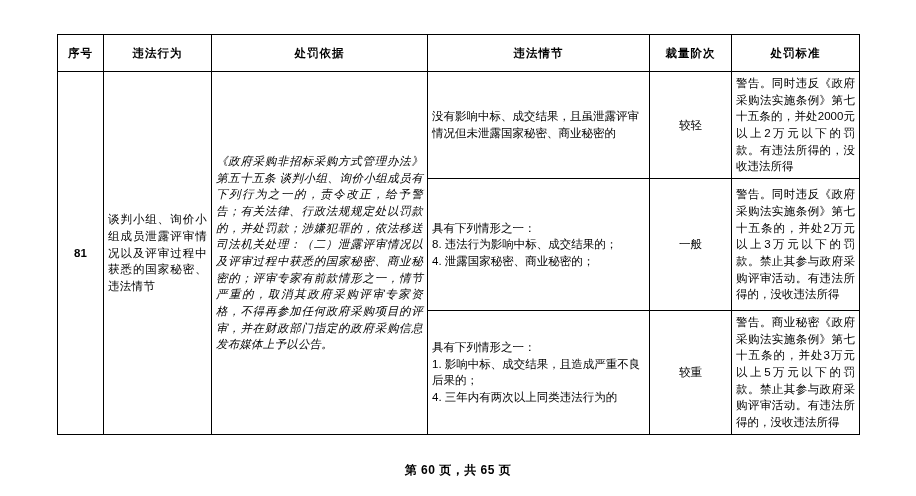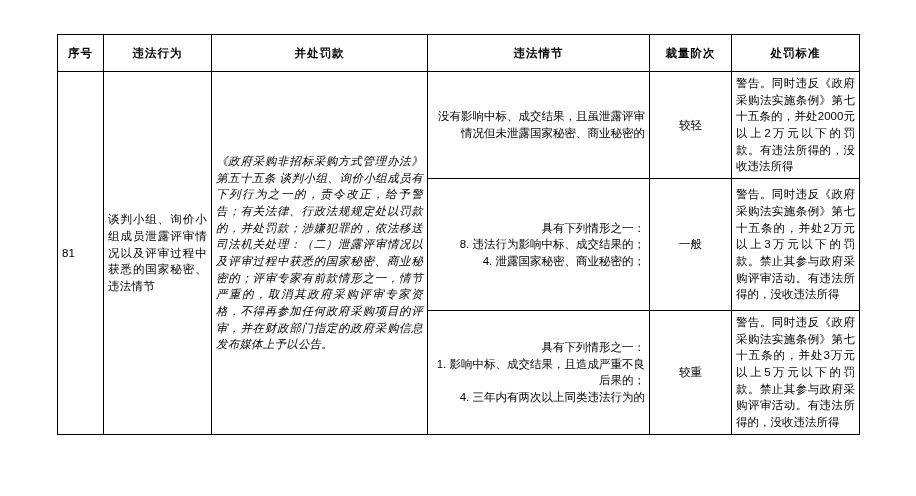--- a/index.html
+++ b/index.html
@@ -50,40 +50,41 @@
     letter-spacing: 1px;
   }
   .col-no      { width: 46px; }
   .col-act     { width: 108px; }
   .col-basis   { width: 216px; }
   .col-detail  { width: 222px; }
   .col-level   { width: 82px; }
   .col-std     { width: 128px; }
 
   td.c-no {
-    text-align: left;
+    text-align: center;
     font-size: 12px;
+    font-weight: bold;
   }
   td.c-act {
     text-align: justify;
     text-align-last: left;
     font-size: 11.5px;
     letter-spacing: 0.3px;
     padding: 4px 8px;
   }
   td.c-basis {
     text-align: justify;
     font-size: 11.5px;
     letter-spacing: 0.2px;
     padding: 5px 7px;
     line-height: 1.5;
     font-style: italic;
   }
   td.c-detail {
-    text-align: right;
+    text-align: left;
     font-size: 11.5px;
     padding: 6px 8px;
     line-height: 1.6;
   }
   td.c-level {
     text-align: center;
     font-size: 12px;
   }
   td.c-std {
     text-align: justify;
@@ -121,21 +122,21 @@
         <col class="col-act">
         <col class="col-basis">
         <col class="col-detail">
         <col class="col-level">
         <col class="col-std">
       </colgroup>
       <thead>
         <tr>
           <th>序号</th>
           <th>违法行为</th>
-          <th>并处罚款</th>
+          <th>处罚依据</th>
           <th>违法情节</th>
           <th>裁量阶次</th>
           <th>处罚标准</th>
         </tr>
       </thead>
       <tbody>
         <tr class="row-1">
           <td class="c-no" rowspan="3">81</td>
           <td class="c-act" rowspan="3">谈判小组、询价小组成员泄露评审情况以及评审过程中获悉的国家秘密、违法情节</td>
           <td class="c-basis" rowspan="3">《政府采购非招标采购方式管理办法》第五十五条  谈判小组、询价小组成员有下列行为之一的，责令改正，给予警告；有关法律、行政法规规定处以罚款的，并处罚款；涉嫌犯罪的，依法移送司法机关处理：（二）泄露评审情况以及评审过程中获悉的国家秘密、商业秘密的；评审专家有前款情形之一，情节严重的，取消其政府采购评审专家资格，不得再参加任何政府采购项目的评审，并在财政部门指定的政府采购信息发布媒体上予以公告。</td>
@@ -152,19 +153,20 @@
           <td class="c-level">一般</td>
           <td class="c-std">警告。同时违反《政府采购法实施条例》第七十五条的，并处2万元以上3万元以下的罚款。禁止其参与政府采购评审活动。有违法所得的，没收违法所得</td>
         </tr>
         <tr class="row-3">
           <td class="c-detail">
               <span class="nowrap-line">具有下列情形之一：</span>
               <span class="nowrap-line">1. 影响中标、成交结果，且造成严重不良后果的；</span>
               <span class="nowrap-line">4. 三年内有两次以上同类违法行为的</span>
             </td>
           <td class="c-level">较重</td>
-          <td class="c-std">警告。同时违反《政府采购法实施条例》第七十五条的，并处3万元以上5万元以下的罚款。禁止其参与政府采购评审活动。有违法所得的，没收违法所得</td>
+          <td class="c-std">警告。商业秘密《政府采购法实施条例》第七十五条的，并处3万元以上5万元以下的罚款。禁止其参与政府采购评审活动。有违法所得的，没收违法所得</td>
         </tr>
       </tbody>
     </table>
   </div>
 
+  <div class="footer">第 60 页，共 65 页</div>
 </div>
 
 </body></html>

